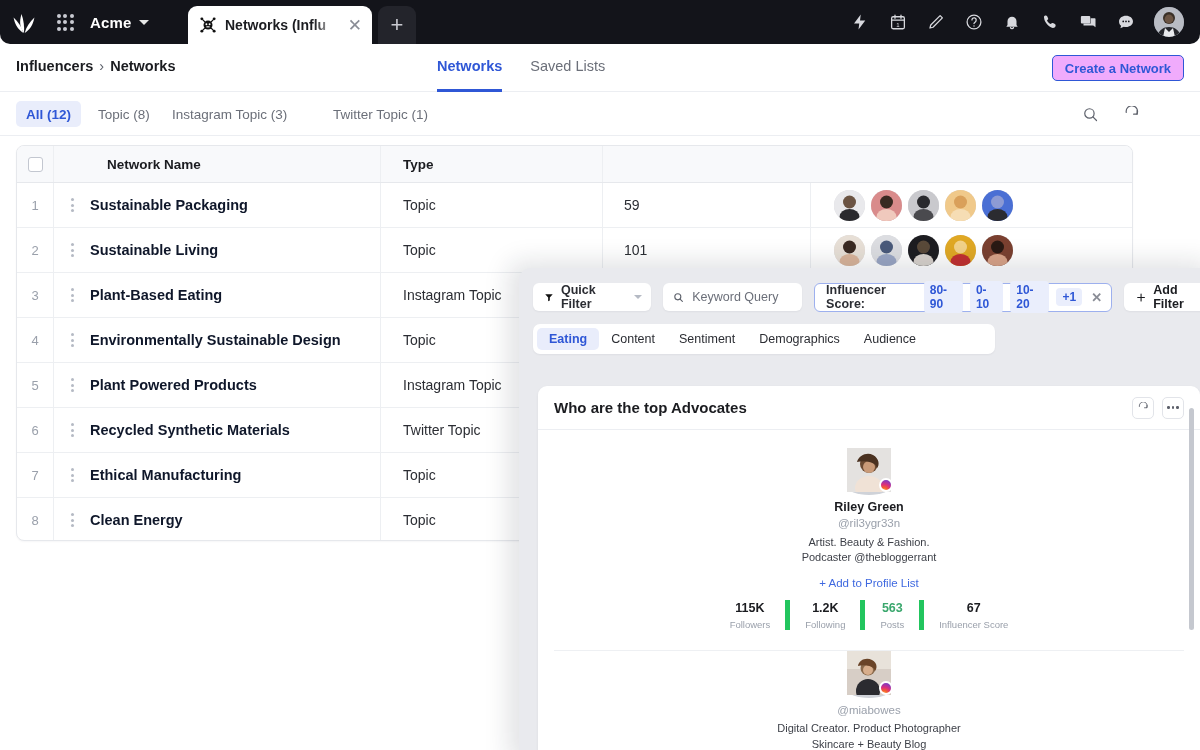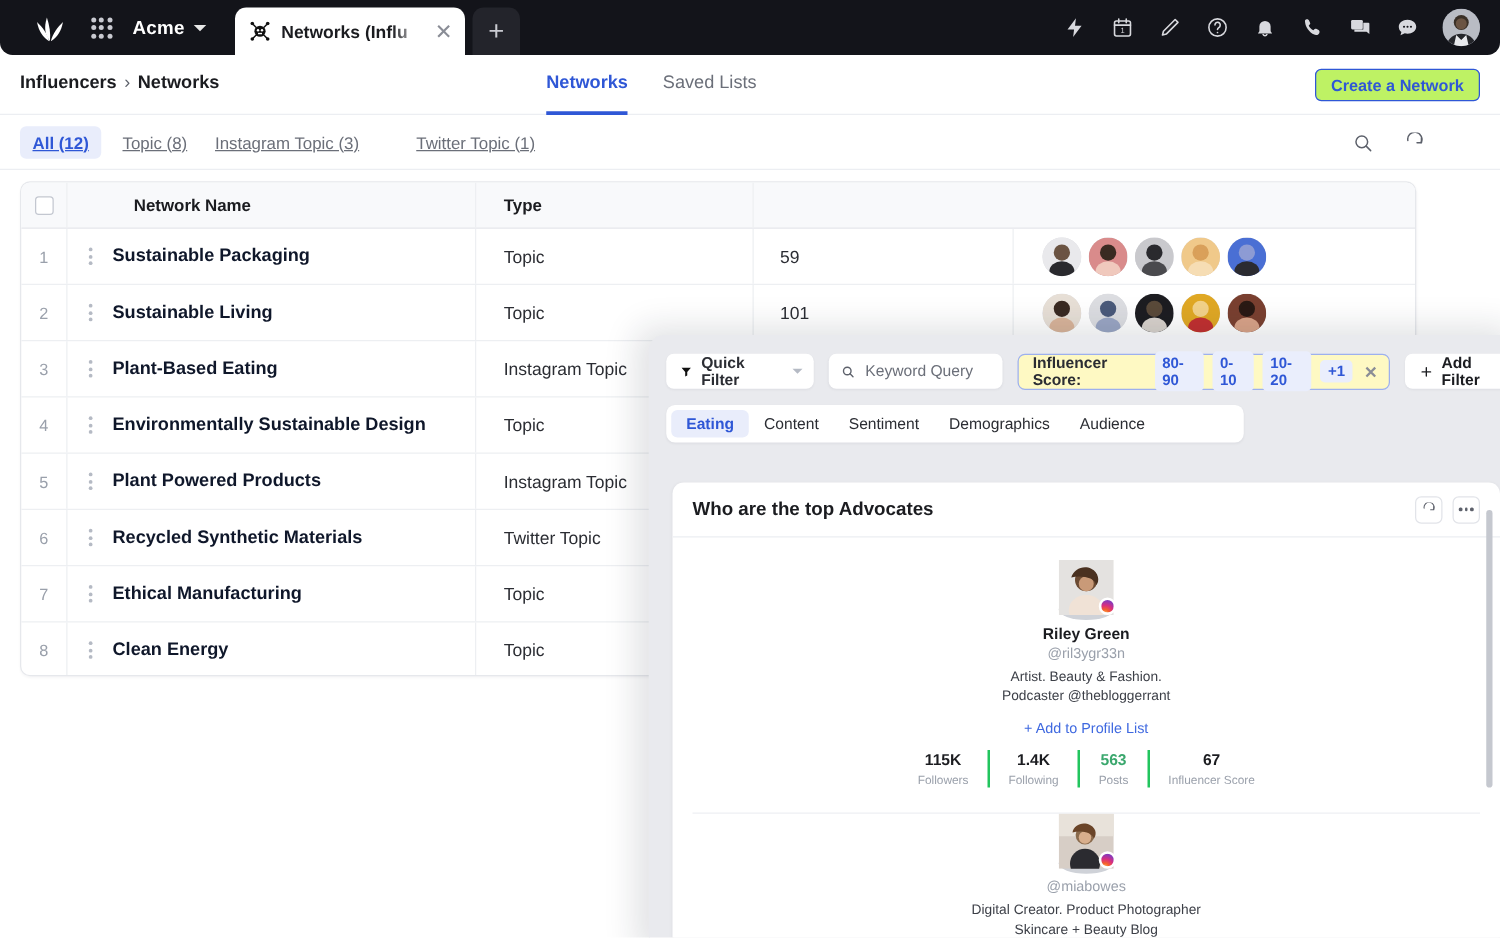--- a/index.html
+++ b/index.html
@@ -9,21 +9,21 @@
     background: #ffffff;
     overflow: hidden;
   }
   #root { position: relative; width: 1200px; height: 750px; background:#fff; }
 
   
   .topbar {
     position: absolute; left: 0; top: 0; width: 1200px; height: 44px;
     background: #13141a; border-radius: 0 0 10px 10px;
   }
-  .topbar-left { position: absolute; left: 0; top: 0; height: 44px; display: flex; align-items: center; padding-left: 16px; }
+  .topbar-left { position: absolute; left: 0; top: 0; height: 44px; display: flex; align-items: center; }
   .logo { width: 48px; height: 44px; display: flex; align-items: center; justify-content: center; }
   .grid-icon { width: 34px; height: 44px; display: flex; align-items: center; justify-content: center; cursor: pointer;}
   .grid-dots { display: grid; grid-template-columns: repeat(3, 4px); grid-template-rows: repeat(3, 4px); gap: 2.5px; }
   .grid-dots i { display:block; width:4px; height:4px; border-radius:50%; background:#c9cad1; }
   .acme { color:#fff; font-size:15px; font-weight:600; letter-spacing:.2px; margin-left:8px; display:flex; align-items:center; gap:7px; cursor:pointer;}
   .caret { width:0;height:0;border-left:5px solid transparent;border-right:5px solid transparent;border-top:5px solid #fff; opacity:.9;}
 
   
   .tab {
     position: absolute; left: 188px; top: 6px; width: 184px; height: 38px;
@@ -57,29 +57,29 @@
     background:#fff; border-bottom:1px solid #eceef2;
   }
   .breadcrumb { position:absolute; left:16px; top:14px; font-size:14.5px; font-weight:600; color:#1b1c20; display:flex; gap:6px;}
   .breadcrumb .sep { color:#5d616b; font-weight:500; }
   .ptabs { position:absolute; left:437px; top:0; height:48px; display:flex; gap:28px; align-items:flex-start; }
   .ptab { font-size:14.5px; padding-top:14px; height:48px; color:#6b6f79; font-weight:500; cursor:pointer;}
   .ptab.active { color:#2f57d6; font-weight:700; border-bottom:3px solid #2f57d6;}
   .create-btn {
     position:absolute; right:16px; top:11px; height:26px; padding:0 12px;
     border:1.3px solid #2f57d6; border-radius:5px; color:#2f57d6; font-size:13px; font-weight:700;
-    display:flex;align-items:center; background:#bef264; cursor:pointer;
+    display:flex;align-items:center; background:#f0abfc; cursor:pointer;
   }
 
   
   .subtabs {
     position:absolute; left:0; top:92px; width:1200px; height:44px; background:#fff;
     border-bottom:1px solid #eceef2;
   }
-  .stab { position:absolute; top:9px; height:26px; display:flex; align-items:center; padding:0 10px; border-radius:5px; font-size:13.5px; color:#6b6f79; cursor:pointer; white-space:nowrap;text-decoration:underline;}
+  .stab { position:absolute; top:9px; height:26px; display:flex; align-items:center; padding:0 10px; border-radius:5px; font-size:13.5px; color:#6b6f79; cursor:pointer; white-space:nowrap;}
   .stab.active { background:#e9edfb; color:#2f57d6; font-weight:700;}
   .subtab-icons { position:absolute; right:60px; top:0; height:44px; display:flex; align-items:center; gap:24px;}
   .subtab-icons svg { width:17px;height:17px;stroke:#5d616b;fill:none;stroke-width:1.7;stroke-linecap:round;stroke-linejoin:round;cursor:pointer;}
 
   
   .tablecard {
     position:absolute; left:16px; top:145px; width:1117px; height:396px;
     background:#fff; border:1px solid #e6e8ec; border-radius:8px; overflow:hidden;
     box-shadow: 0 1px 2px rgba(16,24,40,.04);
   }
@@ -110,21 +110,21 @@
     padding:0 9px 0 11px; font-size:12.5px; color:#2b2d33; font-weight:600; cursor:pointer;
     box-shadow:0 1px 2px rgba(16,24,40,.05);
   }
   .qf .dd { width:0;height:0;border-left:4px solid transparent;border-right:4px solid transparent;border-top:4px solid #b5bac4; margin-left:4px;}
   .kq {
     height:28px; width:148px; background:#fff; border-radius:6px; display:flex; align-items:center; gap:8px;
     padding:0 10px; font-size:12.5px; color:#6b6f79; cursor:text;
     box-shadow:0 1px 2px rgba(16,24,40,.05);
   }
   .scorechip {
-    height:29px; background:#fef9c3; border:1.3px solid #9db0ee; border-radius:6px;
+    height:29px; background:#ffffff; border:1.3px solid #9db0ee; border-radius:6px;
     display:flex; align-items:center; gap:7px; padding:0 9px 0 11px; font-size:12.5px; color:#2b2d33; font-weight:600;
   }
   .sc-val { background:#eaeefc; color:#2f57d6; border-radius:4px; padding:2px 6px; font-weight:600; font-size:12px; cursor:pointer;}
   .sc-x { color:#8a8d96; font-size:13px; margin-left:2px; cursor:pointer;}
   .addfilter {
     height:28px; background:#fff; border-radius:6px; display:flex; align-items:center; gap:7px;
     padding:0 12px; font-size:12.5px; color:#1b1c20; font-weight:700; cursor:pointer;
     box-shadow:0 1px 2px rgba(16,24,40,.05);
   }
   .ov-tabs {
@@ -152,21 +152,21 @@
   .pav-wrap { position:relative; width:44px;height:44px;margin:0 auto 7px;}
   .pav { width:44px;height:44px;border-radius:50%;overflow:hidden;background:#cfd2d8; position:relative;}
   .pav-badge { position:absolute; right:-2px; bottom:0px; width:14px;height:14px;border-radius:50%;
     background:radial-gradient(circle at 30% 110%, #fdc468 0%, #f5622b 25%, #d92e7f 52%, #8a3ab9 80%);
     border:2px solid #fff;}
   .pname { font-size:12.5px; font-weight:700; color:#1b1c20; line-height:1.3;}
   .phandle { font-size:11.5px; color:#9aa0ab; line-height:1.5;}
   .pbio { font-size:11px; color:#3c3f47; line-height:1.45; margin-top:2px;}
   .padd { font-size:11.5px; color:#3f69e0; margin-top:11px; cursor:pointer;}
   .pstats { display:flex; justify-content:center; margin-top:11px;}
-  .pstat { padding:0 15px; border-right:2px solid #22c55e; }
+  .pstat { padding:0 15px; border-right:5px solid #22c55e; }
   .pstat:last-child { border-right:none; }
   .pstat .v { font-size:12.5px; font-weight:700; color:#1b1c20; line-height:1.3;}
   .pstat .v.green { color:#3aa76d; }
   .pstat .l { font-size:9.5px; color:#9aa0ab; margin-top:2px;}
   .divider { height:1px; background:#eef0f3; margin:14px 16px 0;}
 
   .ov-scroll { position:absolute; right:6px; top:22px; width:5px; height:222px; border-radius:3px; background:#c5c8cf;}
 </style>
 </head>
 <body>
@@ -578,21 +578,21 @@
      <div class="pname">Riley Green</div>
      <div class="phandle">@ril3ygr33n</div>
      <div class="pbio">Artist. Beauty &amp; Fashion.<br>Podcaster @thebloggerrant</div>
      <div class="padd">+ Add to Profile List</div>
      <div class="pstats">
               <div class="pstat">
       <div class="v">115K</div>
       <div class="l">Followers</div>
               </div>
               <div class="pstat">
-      <div class="v">1.4K</div>
+      <div class="v">1.2K</div>
       <div class="l">Following</div>
               </div>
               <div class="pstat">
       <div class="v green">563</div>
       <div class="l">Posts</div>
               </div>
               <div class="pstat">
       <div class="v">67</div>
       <div class="l">Influencer Score</div>
               </div>

